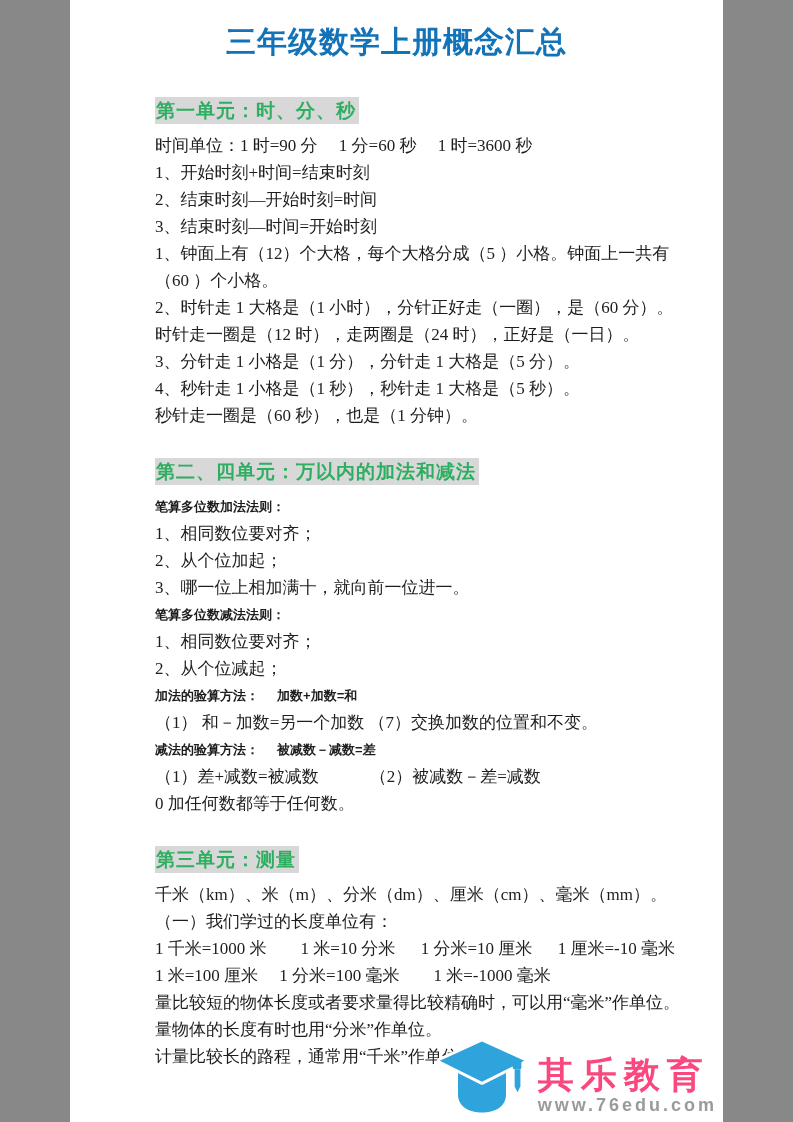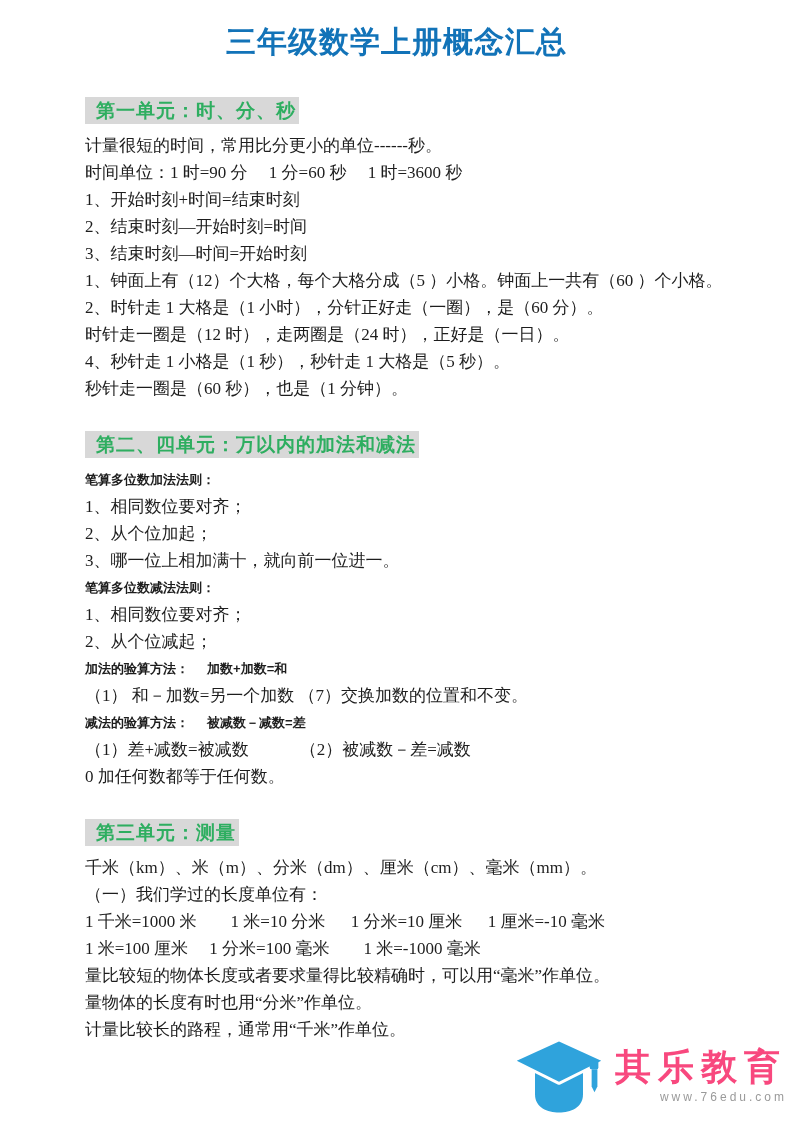--- a/index.html
+++ b/index.html
@@ -8,21 +8,21 @@
     --highlight-gray:#D8D8D8;
     --logo-blue:#2FA3DC;
     --logo-pink:#F8487E;
     --logo-gray:#9A9A9A;
     --text-color:#1D1D1D;
   }
   *{margin:0;padding:0;box-sizing:border-box;}
   html,body{background:#888;}
   .page{
     position:relative;
-    width:793px;height:1122px;
+    width:653px;height:1122px;
     margin:0 auto;
     background:#FFFFFF;
     overflow:hidden;
     font-family:"Liberation Serif","DejaVu Serif",serif;
     color:var(--text-color);
   }
   .doc-title{
     padding-top:24px;
     text-align:center;
     font-family:"Liberation Sans","DejaVu Sans",sans-serif;
@@ -41,80 +41,80 @@
   }
   .content .sec-header:first-child{margin-top:37px;}
   .sec-header .hl{
     display:inline-block;
     background:var(--highlight-gray);
     color:var(--section-green);
     font-family:"Liberation Sans","DejaVu Sans",sans-serif;
     font-weight:bold;
     font-size:19px;
     line-height:25px;
-    padding:1px 3px 1px 11px;
+    padding:1px 3px 1px 1px;
     letter-spacing:1px;
   }
   .line{
     font-size:17px;
     line-height:27px;
     white-space:pre-wrap;
   }
   .line.bold{
     font-family:"Liberation Sans","DejaVu Sans",sans-serif;
     font-weight:bold;
     font-size:13px;
   }
   .logo{
     position:absolute;
     right:6px;
     bottom:6px;
     display:flex;
-    align-items:center;
+    align-items:flex-end;
     gap:8px;
   }
   .logo-cap{width:96px;height:78px;flex:0 0 auto;}
   .logo-text{display:flex;flex-direction:column;align-items:flex-start;}
   .brand{
     font-family:"Liberation Sans","DejaVu Sans",sans-serif;
     font-weight:bold;
     font-size:36px;
     line-height:40px;
     color:var(--logo-pink);
     letter-spacing:7px;
     white-space:nowrap;
   }
   .url{
     font-family:"Liberation Sans","DejaVu Sans",sans-serif;
-    font-weight:normal;
-    font-size:12px;
+    font-weight:bold;
+    font-size:18px;
     line-height:22px;
     color:var(--logo-gray);
     letter-spacing:3px;
     margin-top:-1px;
     align-self:flex-end;
   }
 </style>
 </head>
 <body>
 
 <div class="page">
 
   <h1 class="doc-title">三年级数学上册概念汇总</h1>
 
   <main class="content" id="content">
       <div class="sec-header"><span class="hl">第一单元：时、分、秒</span></div>
-      <div class="line">计量很短的时间，常用比分更小的单位------秒。</div>
       <div class="line">时间单位：1 时=90 分     1 分=60 秒     1 时=3600 秒</div>
       <div class="line">1、开始时刻+时间=结束时刻</div>
       <div class="line">2、结束时刻—开始时刻=时间</div>
       <div class="line">3、结束时刻—时间=开始时刻</div>
       <div class="line">1、钟面上有（12）个大格，每个大格分成（5 ）小格。钟面上一共有（60 ）个小格。</div>
       <div class="line">2、时针走 1 大格是（1 小时），分针正好走（一圈），是（60 分）。</div>
       <div class="line">时针走一圈是（12 时），走两圈是（24 时），正好是（一日）。</div>
+      <div class="line">3、分针走 1 小格是（1 分），分针走 1 大格是（5 分）。</div>
       <div class="line">4、秒针走 1 小格是（1 秒），秒针走 1 大格是（5 秒）。</div>
       <div class="line">秒针走一圈是（60 秒），也是（1 分钟）。</div>
       <div class="sec-header"><span class="hl">第二、四单元：万以内的加法和减法</span></div>
       <div class="line bold">笔算多位数加法法则：</div>
       <div class="line">1、相同数位要对齐；</div>
       <div class="line">2、从个位加起；</div>
       <div class="line">3、哪一位上相加满十，就向前一位进一。</div>
       <div class="line bold">笔算多位数减法法则：</div>
       <div class="line">1、相同数位要对齐；</div>
       <div class="line">2、从个位减起；</div>

